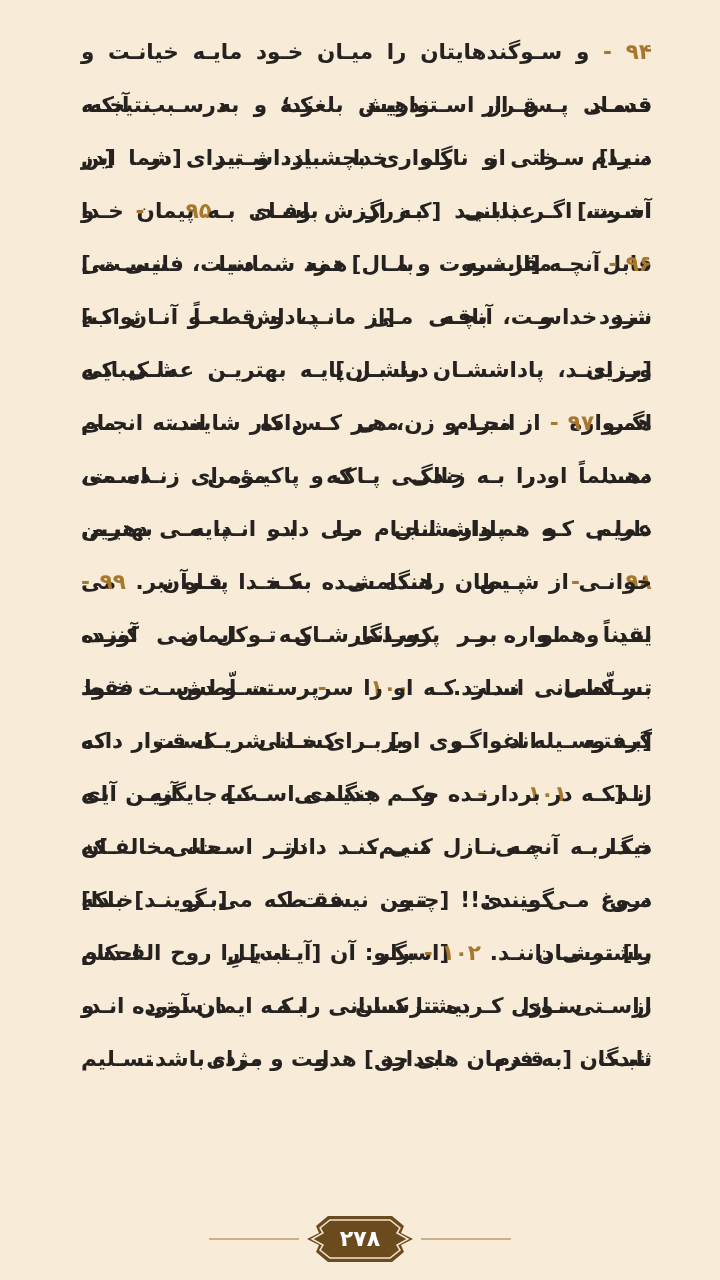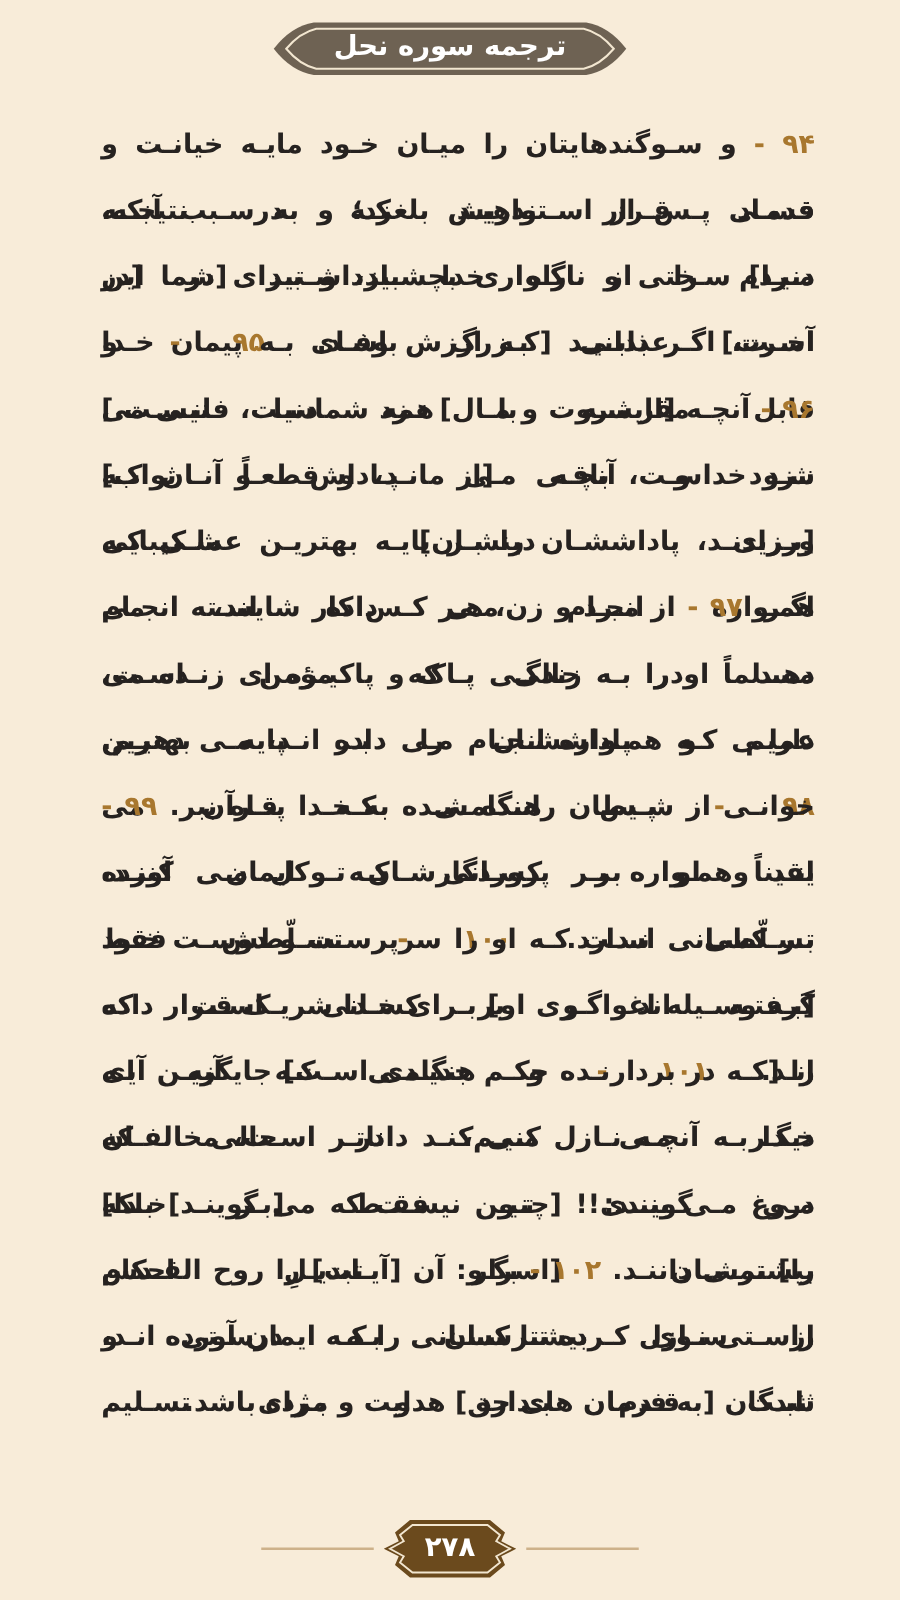--- a/index.html
+++ b/index.html
@@ -72,27 +72,20 @@
     display:flex;align-items:center;justify-content:center;
     color:#ffffff;font-size:22px;font-weight:bold;
     padding-bottom:2px;
   }
 </style>
 </head>
 <body>
 
 <div class="page">
 
-  <div class="header">
-    <svg viewBox="0 0 290 50" width="290" height="50" aria-hidden="true">
-      <path d="M 36 4 L 254 4 Q 272 7 286 25 Q 272 43 254 46 L 36 46 Q 18 43 4 25 Q 18 7 36 4 Z" fill="#6e6253"></path>
-      <path d="M 38 9 L 252 9 Q 265 12 276 25 Q 265 38 252 41 L 38 41 Q 25 38 14 25 Q 25 12 38 9 Z" fill="none" stroke="#f2e6d0" stroke-width="1.6"></path>
-    </svg>
-    <span class="header-title">ترجمه سوره نحل</span>
-  </div>
 
   <div class="body-text" id="body-text">
       <div class="line" dir="rtl"><span class="verse-num">۹۴ - </span><span>و سـوگندهایتان را میـان خـود مایـه خیانـت و فسـاد قـرار ندهیـد کـه در نتیجـه،</span></div>
       <div class="line" dir="rtl"><span>قدمـی پـس از اسـتواریش بلغزد؛ و به سـبب آنکـه مـردم را از راه خدا بازداشـتید [در این</span></div>
       <div class="line" dir="rtl"><span>دنیـا] سـختی و ناگـواری بچشـید، و بـرای شما [در آخـرت] عذابـی بـزرگ باشـد. </span><span class="verse-num">۹۵ - </span><span>و</span></div>
       <div class="line" dir="rtl"><span>اسـت، اگـر بدانیـد [کـه ارزش وفـای بـه پیمان خـدا قابل مقایسـه با همه دنیا نیسـت.]</span></div>
       <div class="line" dir="rtl"><span class="verse-num">۹۶ - </span><span>آنچـه [از ثـروت و مـال] نـزد شماسـت، فانـی می شـود و آنچـه [از پـاداش و ثواب]</span></div>
       <div class="line" dir="rtl"><span>نـزد خداسـت، باقـی مـی مانـد، و قطعـاً آنـان کـه [بـرای دینشـان] شـکیبایی</span></div>
       <div class="line" dir="rtl"><span>ورزیدنـد، پاداششـان را بـر پایـه بهتریـن عملـی کـه همـواره انجـام مـی داده اند، می</span></div>
       <div class="line" dir="rtl"><span>اگـر. </span><span class="verse-num">۹۷ - </span><span>از مـرد و زن، هـر کـس کار شایسـته انجـام دهـد در حالی که مؤمن اسـت،</span></div>

